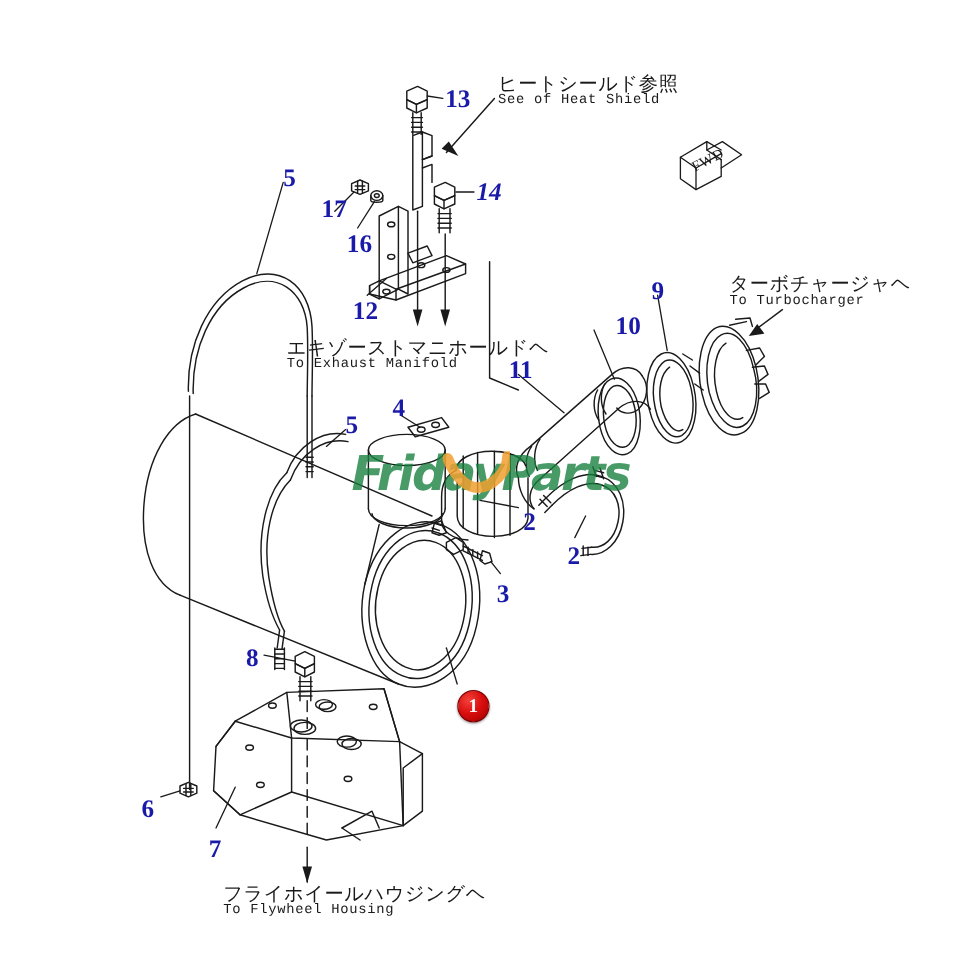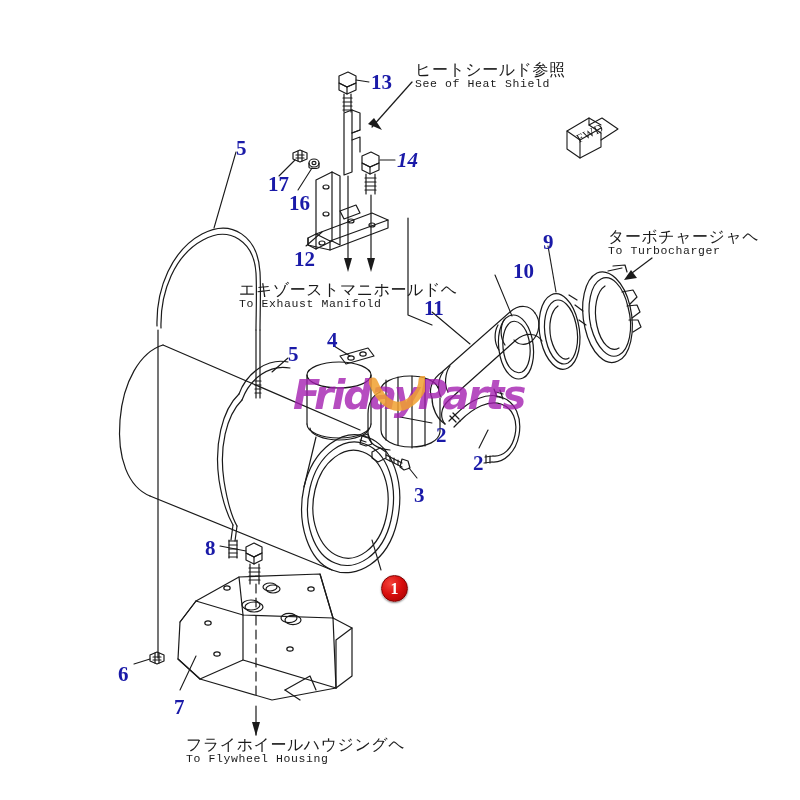--- a/index.html
+++ b/index.html
@@ -52,21 +52,21 @@
     left:293px; top:372px;
     width:222px;height:46px;
     pointer-events:none;
   }
   #watermark .wmtext{
     font-family:"DejaVu Sans",sans-serif;
     font-weight:bold;
     font-style:italic;
     font-size:40px;
     letter-spacing:-2px;
-    color:#a21caf;
+    color:#15803d;
     opacity:.78;
     line-height:46px;
     white-space:nowrap;
   }
   #watermark .swoosh{
     position:absolute;
     left:76px;top:4px;
     width:56px;height:40px;
     opacity:.85;
   }
@@ -443,17 +443,17 @@
   <div class="callout" style="left:174px;top:697px;">7</div>
   <div class="callout" style="left:205px;top:538px;">8</div>
   <div class="callout" style="left:543px;top:232px;">9</div>
   <div class="callout" style="left:489px;top:261px;margin-left:24px;">10</div>
   <div class="callout" style="left:424px;top:298px;">11</div>
   <div class="callout" style="left:294px;top:249px;">12</div>
   <div class="callout" style="left:371px;top:72px;">13</div>
   <div class="callout" style="left:397px;top:150px;font-style:italic;">14</div>
   <div class="callout" style="left:473px;top:453px;">2</div>
   <div class="callout" style="left:289px;top:193px;">16</div>
-  <div class="callout" style="left:268px;top:174px;">17</div>
+  <div class="callout" style="left:268px;top:164px;">17</div>
 
   <div class="badge" style="left:381px;top:575px;">1</div>
 
 </div>
 
 </body></html>

